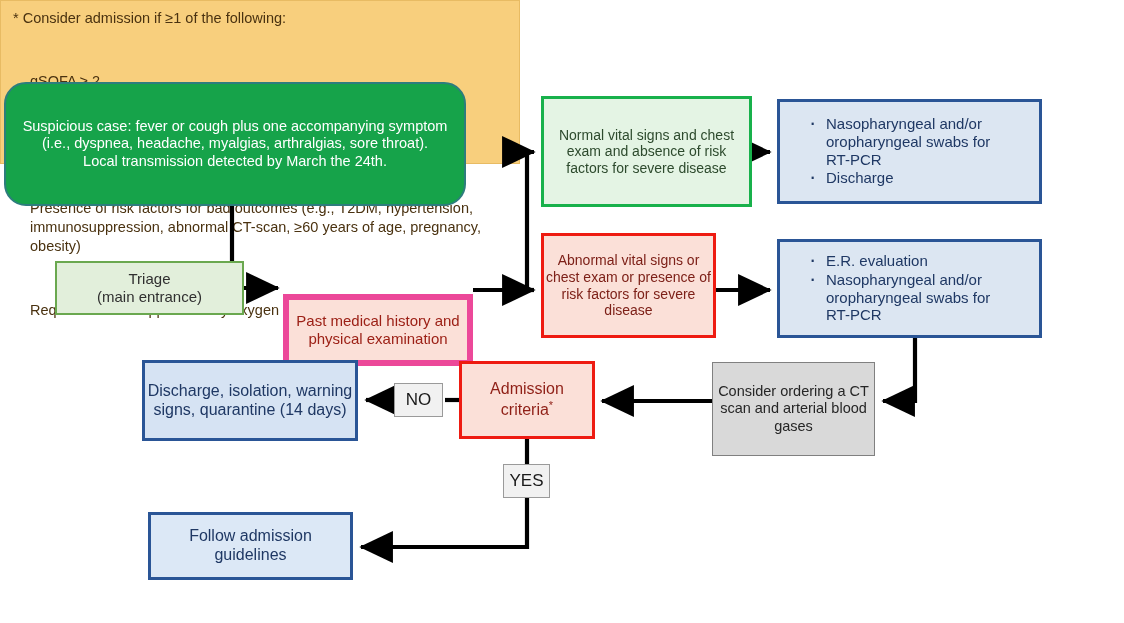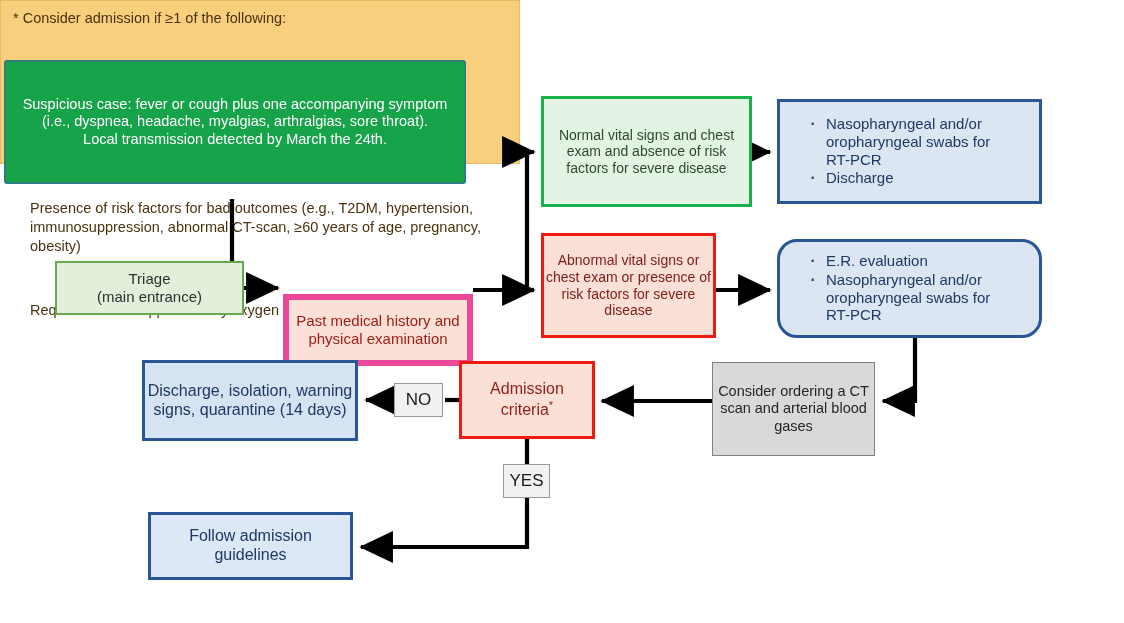--- a/index.html
+++ b/index.html
@@ -43,25 +43,25 @@
     top: 2px;
     width: 560px;
     text-align: center;
     font-size: 19.5px;
     color: #1a1a1a;
     line-height: 1.26;
   }
 
   
   #n-suspicious {
-    left: 4px; top: 60px;
+    left: 4px; top: 82px;
     width: 462px; height: 124px;
     background: #16a34a;
     border: 2px solid #2d7d7d;
-    border-radius: 3px;
+    border-radius: 22px;
     color: #ffffff;
     font-size: 14.5px;
     padding: 4px 16px;
   }
 
   
   #n-triage {
     left: 55px; top: 261px;
     width: 189px; height: 54px;
     background: #e2efdb;
@@ -111,21 +111,20 @@
   }
   #n-swabs {
     left: 777px; top: 99px;
     width: 265px; height: 105px;
     font-size: 15px;
   }
   #n-er {
     left: 777px; top: 239px;
     width: 265px; height: 99px;
     font-size: 15px;
-    border-radius: 20px;
   }
   ul.bullets {
     margin: 16px;
     padding: 0 8px 0 30px;
     list-style: none;
   }
   ul.bullets li {
     position: relative;
     margin: 0 0 1px 0;
     line-height: 1.19;

